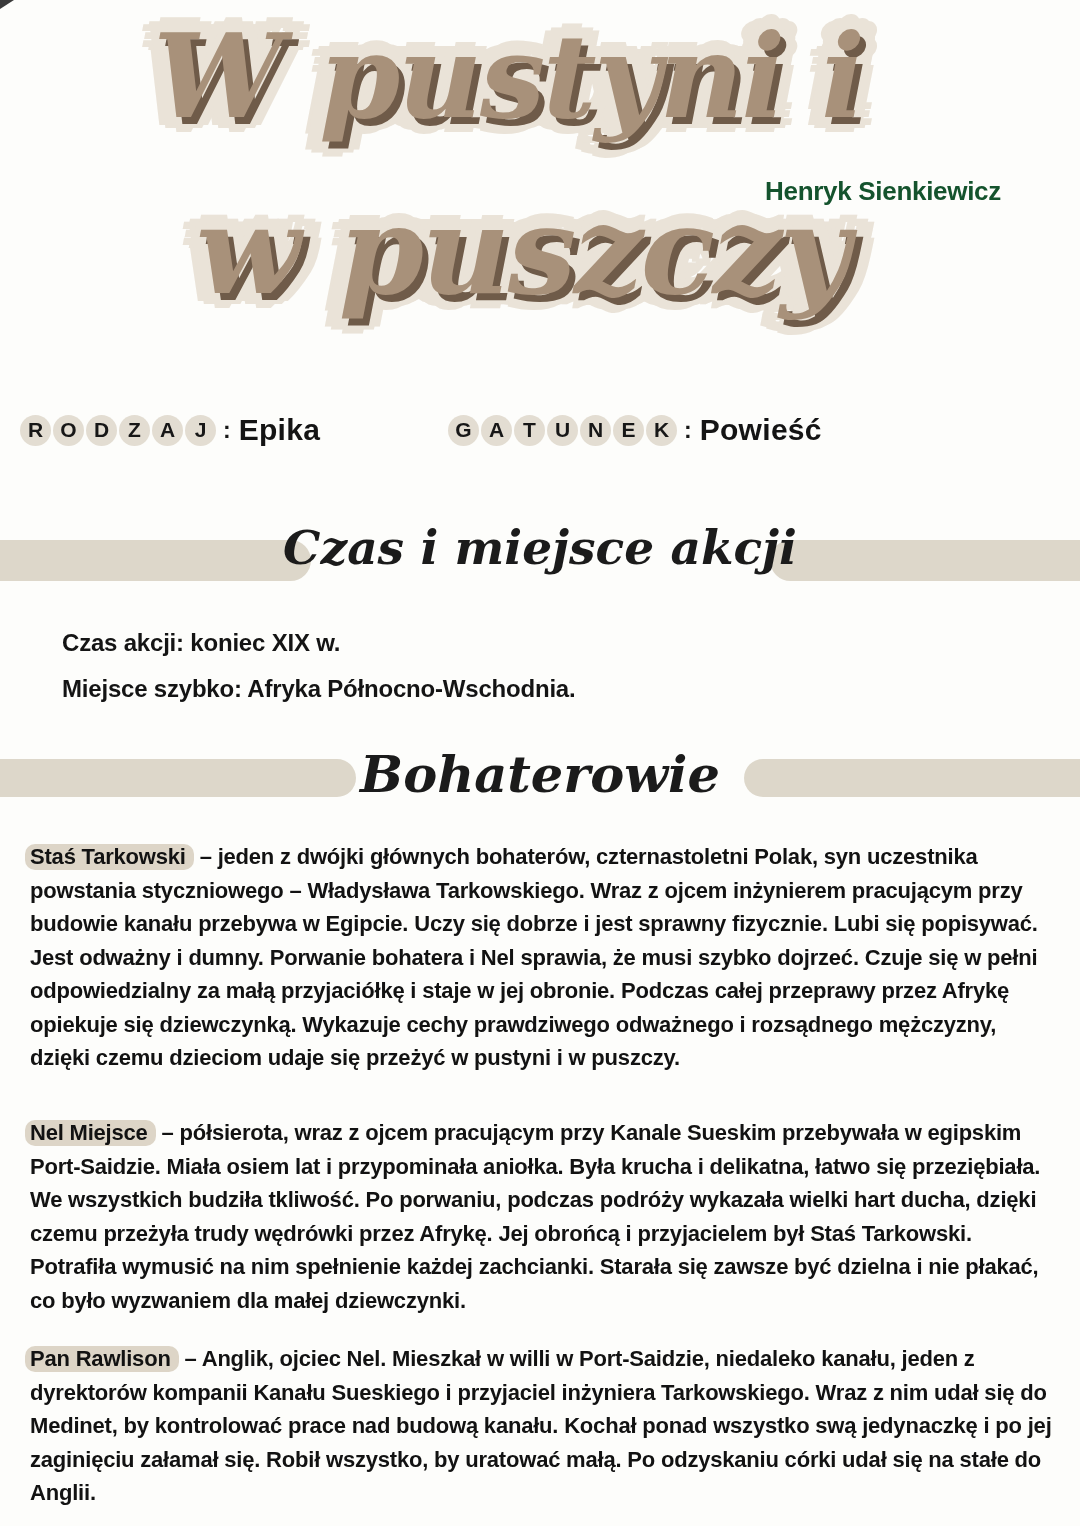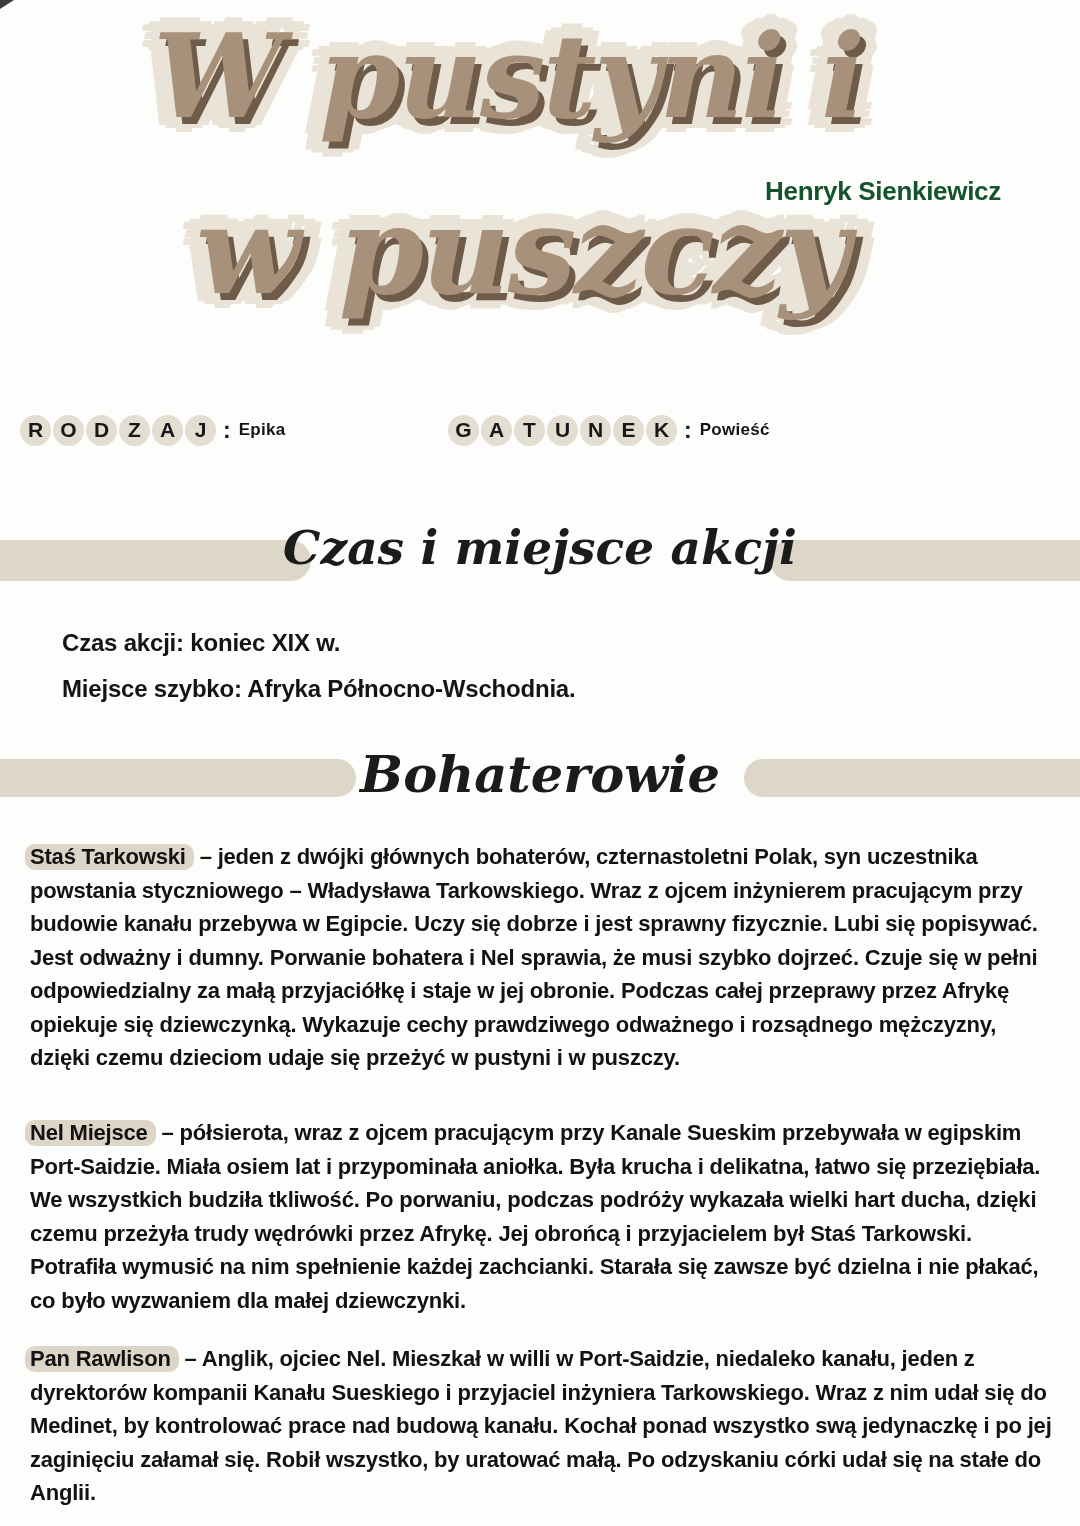--- a/index.html
+++ b/index.html
@@ -52,21 +52,21 @@
   }
   .letter-circle{
     width:31px;height:31px;margin-right:2px;
     border-radius:50%;
     background:#e3ddd2;
     display:inline-flex;align-items:center;justify-content:center;
     font-weight:700;font-size:21px;color:#171717;
     flex:0 0 auto;
   }
   .meta-colon{font-weight:700;font-size:23px;margin:0 8px 0 5px;color:#171717;}
-  .meta-value{font-weight:700;font-size:17px;color:#141414;letter-spacing:0.3px;}
+  .meta-value{font-weight:700;font-size:30px;color:#141414;letter-spacing:0.3px;}
 
   
   .bar{
     position:absolute;height:41px;background:#ddd7ca;
   }
   .bar-left{left:0;border-radius:0 21px 21px 0;}
   .bar-right{border-radius:21px 0 0 21px;}
   .script-heading{
     position:absolute;left:0;width:1080px;text-align:center;
     font-family:"DejaVu Serif",serif;

